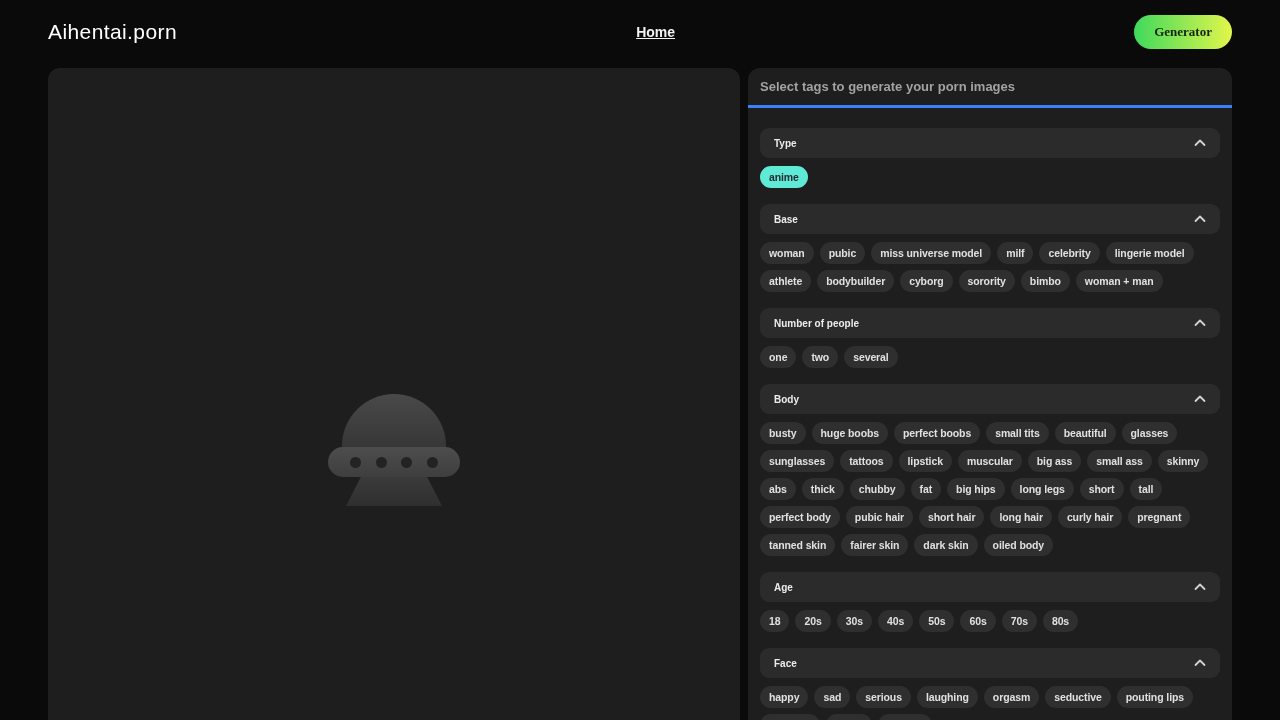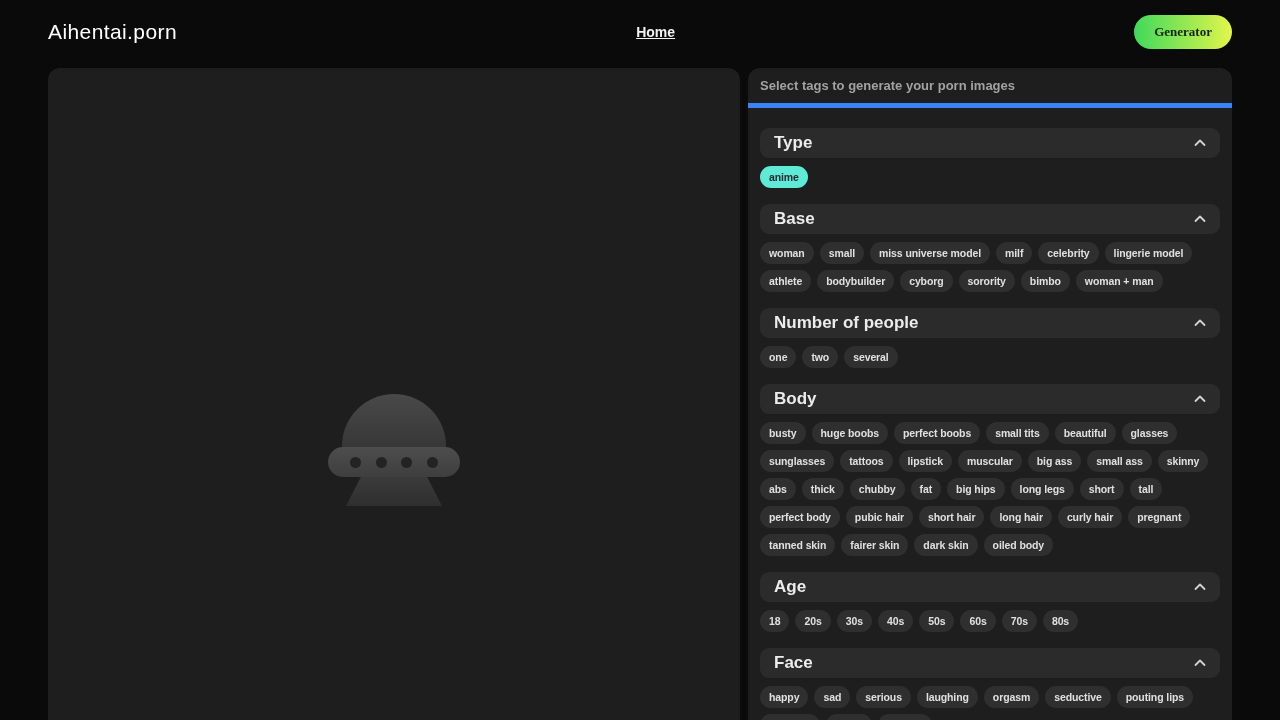--- a/index.html
+++ b/index.html
@@ -120,38 +120,38 @@
     background: linear-gradient(180deg, #3b3b3b, #2f2f2f);
     clip-path: polygon(16% 0, 84% 0, 100% 100%, 0 100%);
   }
 
   
   .panel-header {
     height: 40px;
     display: flex;
     align-items: center;
     padding: 0 12px;
-    border-bottom: 5px solid #3b82f6;
+    border-bottom: 3px solid #3b82f6;
     color: #a2a2a2;
     font-size: 13px;
     font-weight: 700;
   }
   .sections { padding: 20px 12px 12px; }
   .section-bar {
     height: 30px;
     background: #2b2b2b;
     border-radius: 9px;
     display: flex;
     align-items: center;
     justify-content: space-between;
     padding: 0 14px;
     cursor: pointer;
   }
   .section-label {
-    font-size: 17px;
+    font-size: 10px;
     font-weight: 700;
     color: #ececec;
   }
   .chevron { display: flex; align-items: center; }
   .tags {
     display: flex;
     flex-wrap: wrap;
     gap: 6px;
     margin: 8px 0 16px;
   }
@@ -218,21 +218,21 @@
           <div class="section-bar">
             <span class="section-label">Base</span>
             <span class="chevron">
               <svg viewBox="0 0 12 8" width="12" height="8">
                 <path d="M1.5 6L6 1.5L10.5 6" fill="none" stroke="#d2d2d2" stroke-width="1.8" stroke-linecap="round" stroke-linejoin="round"></path>
               </svg>
             </span>
           </div>
           <div class="tags">
             <button class="tag-pill">woman</button>
-            <button class="tag-pill">small</button>
+            <button class="tag-pill">pubic</button>
             <button class="tag-pill">miss universe model</button>
             <button class="tag-pill">milf</button>
             <button class="tag-pill">celebrity</button>
             <button class="tag-pill">lingerie model</button>
             <button class="tag-pill">athlete</button>
             <button class="tag-pill">bodybuilder</button>
             <button class="tag-pill">cyborg</button>
             <button class="tag-pill">sorority</button>
             <button class="tag-pill">bimbo</button>
             <button class="tag-pill">woman + man</button>

